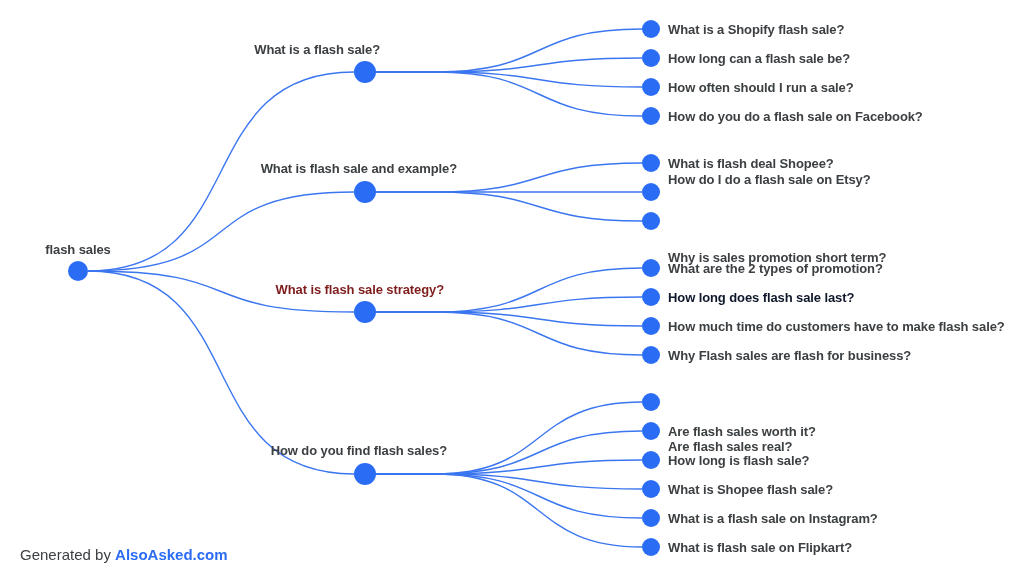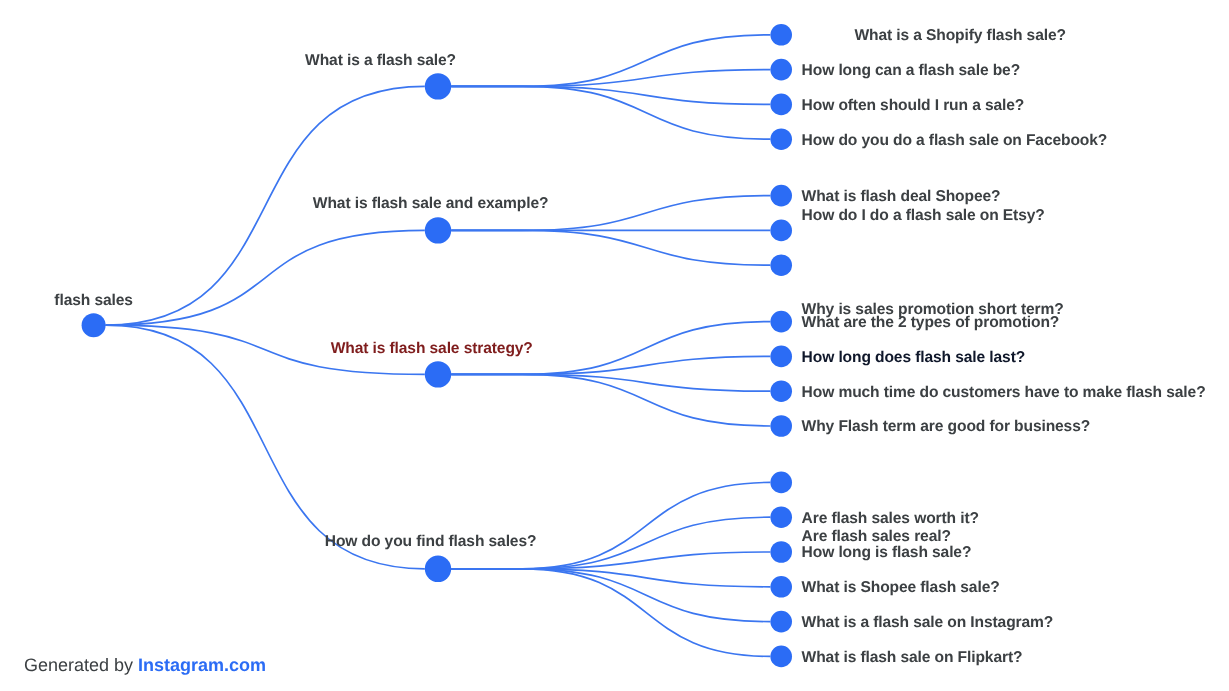--- a/index.html
+++ b/index.html
@@ -108,21 +108,21 @@
       <path d="M376,474 C405.5,474 405.5,474 435,474" fill="none" stroke="#3b76f0" stroke-width="1.4"></path>
       <path d="M435,474 C548.85,474 528.15,547 642,547" fill="none" stroke="#3b76f0" stroke-width="1.4"></path>
     </svg>
 
   <div id="nodes">
       <div class="node-dot root" style="left: 78px; top: 271px; width: 20px; height: 20px; background: rgb(43, 108, 245);"></div>
       <div class="node-label root" style="left: 78px; top: 243px; color: rgb(60, 64, 67);">flash sales</div>
       <div class="node-dot branch" style="left: 365px; top: 72px; width: 22px; height: 22px; background: rgb(43, 108, 245);"></div>
       <div class="node-label branch" style="left: 380px; top: 43px; color: rgb(60, 64, 67);">What is a flash sale?</div>
       <div class="node-dot leaf" style="left: 651px; top: 29px; width: 18px; height: 18px; background: rgb(43, 108, 245);"></div>
-      <div class="node-label leaf" style="left: 668px; top: 29px; color: rgb(60, 64, 67); margin-left: 44px;">What is a Shopify flash sale?</div>
+      <div class="node-label leaf" style="left: 668px; top: 29px; color: rgb(60, 64, 67);">What is a Shopify flash sale?</div>
       <div class="node-dot leaf" style="left: 651px; top: 58px; width: 18px; height: 18px; background: rgb(43, 108, 245);"></div>
       <div class="node-label leaf" style="left: 668px; top: 58px; color: rgb(60, 64, 67);">How long can a flash sale be?</div>
       <div class="node-dot leaf" style="left: 651px; top: 87px; width: 18px; height: 18px; background: rgb(43, 108, 245);"></div>
       <div class="node-label leaf" style="left: 668px; top: 87px; color: rgb(60, 64, 67);">How often should I run a sale?</div>
       <div class="node-dot leaf" style="left: 651px; top: 116px; width: 18px; height: 18px; background: rgb(43, 108, 245);"></div>
       <div class="node-label leaf" style="left: 668px; top: 116px; color: rgb(60, 64, 67);">How do you do a flash sale on Facebook?</div>
       <div class="node-dot branch" style="left: 365px; top: 192px; width: 22px; height: 22px; background: rgb(43, 108, 245);"></div>
       <div class="node-label branch" style="left: 457px; top: 162px; color: rgb(60, 64, 67);">What is flash sale and example?</div>
       <div class="node-dot leaf" style="left: 651px; top: 163px; width: 18px; height: 18px; background: rgb(43, 108, 245);"></div>
       <div class="node-label leaf" style="left: 668px; top: 163px; color: rgb(60, 64, 67);">What is flash deal Shopee?</div>
@@ -132,34 +132,34 @@
       <div class="node-label leaf" style="left: 668px; top: 221px; color: rgb(60, 64, 67); margin-top: 36px;">Why is sales promotion short term?</div>
       <div class="node-dot branch" style="left: 365px; top: 312px; width: 22px; height: 22px; background: rgb(43, 108, 245);"></div>
       <div class="node-label branch" style="left: 444px; top: 283px; color: #7f1d1d;">What is flash sale strategy?</div>
       <div class="node-dot leaf" style="left: 651px; top: 268px; width: 18px; height: 18px; background: rgb(43, 108, 245);"></div>
       <div class="node-label leaf" style="left: 668px; top: 268px; color: rgb(60, 64, 67);">What are the 2 types of promotion?</div>
       <div class="node-dot leaf" style="left: 651px; top: 297px; width: 18px; height: 18px; background: rgb(43, 108, 245);"></div>
       <div class="node-label leaf" style="left: 668px; top: 297px; color: #0f172a;">How long does flash sale last?</div>
       <div class="node-dot leaf" style="left: 651px; top: 326px; width: 18px; height: 18px; background: rgb(43, 108, 245);"></div>
       <div class="node-label leaf" style="left: 668px; top: 326px; color: rgb(60, 64, 67);">How much time do customers have to make flash sale?</div>
       <div class="node-dot leaf" style="left: 651px; top: 355px; width: 18px; height: 18px; background: rgb(43, 108, 245);"></div>
-      <div class="node-label leaf" style="left: 668px; top: 355px; color: rgb(60, 64, 67);">Why Flash term are good for business?</div>
+      <div class="node-label leaf" style="left: 668px; top: 355px; color: rgb(60, 64, 67);">Why Flash sales are flash for business?</div>
       <div class="node-dot branch" style="left: 365px; top: 474px; width: 22px; height: 22px; background: rgb(43, 108, 245);"></div>
       <div class="node-label branch" style="left: 447px; top: 444px; color: rgb(60, 64, 67);">How do you find flash sales?</div>
       <div class="node-dot leaf" style="left: 651px; top: 402px; width: 18px; height: 18px; background: rgb(43, 108, 245);"></div>
       <div class="node-label leaf" style="left: 668px; top: 402px; color: rgb(60, 64, 67); margin-top: 44px;">Are flash sales real?</div>
       <div class="node-dot leaf" style="left: 651px; top: 431px; width: 18px; height: 18px; background: rgb(43, 108, 245);"></div>
       <div class="node-label leaf" style="left: 668px; top: 431px; color: rgb(60, 64, 67);">Are flash sales worth it?</div>
       <div class="node-dot leaf" style="left: 651px; top: 460px; width: 18px; height: 18px; background: rgb(43, 108, 245);"></div>
       <div class="node-label leaf" style="left: 668px; top: 460px; color: rgb(60, 64, 67);">How long is flash sale?</div>
       <div class="node-dot leaf" style="left: 651px; top: 489px; width: 18px; height: 18px; background: rgb(43, 108, 245);"></div>
       <div class="node-label leaf" style="left: 668px; top: 489px; color: rgb(60, 64, 67);">What is Shopee flash sale?</div>
       <div class="node-dot leaf" style="left: 651px; top: 518px; width: 18px; height: 18px; background: rgb(43, 108, 245);"></div>
       <div class="node-label leaf" style="left: 668px; top: 518px; color: rgb(60, 64, 67);">What is a flash sale on Instagram?</div>
       <div class="node-dot leaf" style="left: 651px; top: 547px; width: 18px; height: 18px; background: rgb(43, 108, 245);"></div>
       <div class="node-label leaf" style="left: 668px; top: 547px; color: rgb(60, 64, 67);">What is flash sale on Flipkart?</div>
     </div>
 
   <div id="footer">
-    <span>Generated by </span><span class="brand">Instagram.com</span>
+    <span>Generated by </span><span class="brand">AlsoAsked.com</span>
   </div>
 
 </div>
 
 </body></html>

